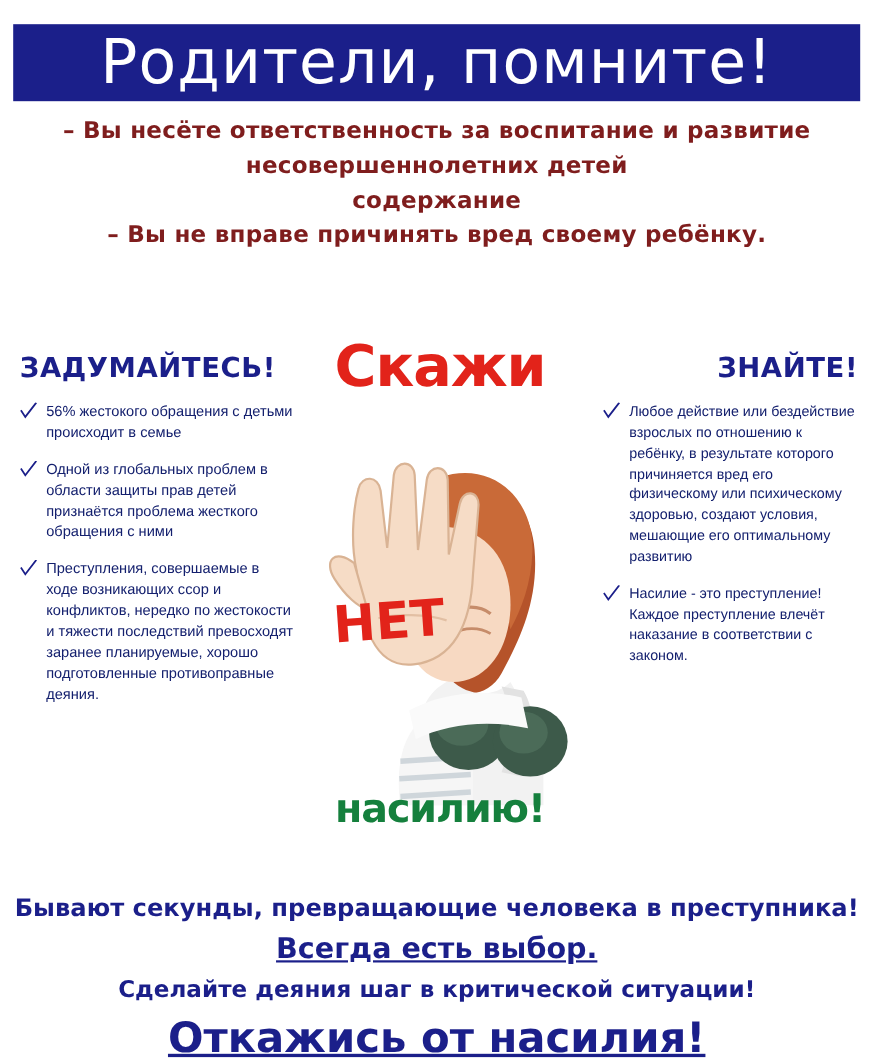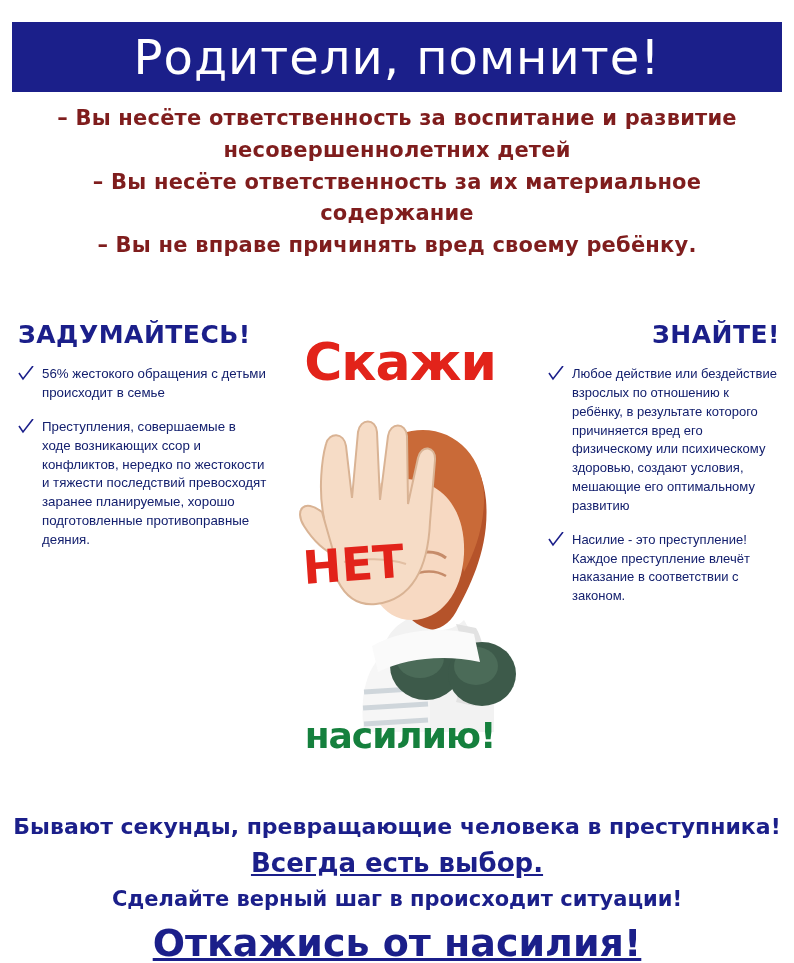--- a/index.html
+++ b/index.html
@@ -22,21 +22,21 @@
     top: 22px;
     width: 770px;
     height: 70px;
     background: #1b1f8a;
     display: flex;
     align-items: center;
     justify-content: center;
   }
   .header-title {
     color: #ffffff;
-    font-size: 48px;
+    font-size: 56px;
     line-height: 1;
     letter-spacing: 1px;
     font-family: "DejaVu Sans", sans-serif;
     font-weight: 400;
     white-space: nowrap;
   }
 
   
   .intro {
     position: absolute;
@@ -124,21 +124,20 @@
     top: -12px;
     left: 0;
     width: 290px;
     text-align: center;
     color: #e2231a;
     font-family: "DejaVu Sans", sans-serif;
     font-weight: bold;
     font-size: 52px;
     line-height: 1;
     letter-spacing: -1px;
-    margin-top: 28px;
   }
   .nasiliyu {
     position: absolute;
     top: 398px;
     left: -8px;
     width: 306px;
     text-align: center;
     color: #15803d;
     font-family: "DejaVu Sans", sans-serif;
     font-weight: bold;
@@ -173,39 +172,46 @@
 </head>
 <body>
 
 <div class="header-band">
   <div class="header-title">Родители, помните!</div>
 </div>
 
 <div class="intro">
   <div class="intro-line">– Вы несёте ответственность за воспитание и развитие</div>
   <div class="intro-line">несовершеннолетних детей</div>
-  <div class="intro-line">– Вы несёте ответственность за их материальное</div>
   <div class="intro-line">содержание</div>
   <div class="intro-line">– Вы не вправе причинять вред своему ребёнку.</div>
 </div>
 
 <div class="columns">
 
   <div class="col-left">
     <div class="col-head">ЗАДУМАЙТЕСЬ!</div>
 
     <div class="point">
       <span class="check">
         <svg width="16" height="16" viewBox="0 0 16 16">
             <path d="M1 7 L5 13 L15 0" stroke="#1b1f8a" stroke-width="1.6" fill="none"></path>
           </svg>
       </span>
       <span>56% жестокого обращения с детьми происходит в семье</span>
     </div>
 
+    <div class="point">
+      <span class="check">
+        <svg width="16" height="16" viewBox="0 0 16 16">
+            <path d="M1 7 L5 13 L15 0" stroke="#1b1f8a" stroke-width="1.6" fill="none"></path>
+          </svg>
+      </span>
+      <span>Одной из глобальных проблем в области защиты прав детей признаётся проблема жесткого обращения с ними</span>
+    </div>
 
     <div class="point">
       <span class="check">
         <svg width="16" height="16" viewBox="0 0 16 16">
             <path d="M1 7 L5 13 L15 0" stroke="#1b1f8a" stroke-width="1.6" fill="none"></path>
           </svg>
       </span>
       <span>Преступления, совершаемые в ходе возникающих ссор и конфликтов, нередко по жестокости и тяжести последствий превосходят заранее планируемые, хорошо подготовленные противоправные деяния.</span>
     </div>
   </div>
@@ -274,15 +280,15 @@
           </svg>
       </span>
       <span>Насилие -  это преступление! Каждое преступление влечёт наказание в соответствии с законом.</span>
     </div>
   </div>
 </div>
 
 <div class="footer">
   <div class="f1">Бывают секунды, превращающие человека в преступника!</div>
   <div class="f2">Всегда есть выбор.</div>
-  <div class="f3">Сделайте верный шаг в происходит ситуации!</div>
+  <div class="f3">Сделайте деяния шаг в критической ситуации!</div>
   <div class="f4">Откажись от насилия!</div>
 </div>
 
 </body></html>

